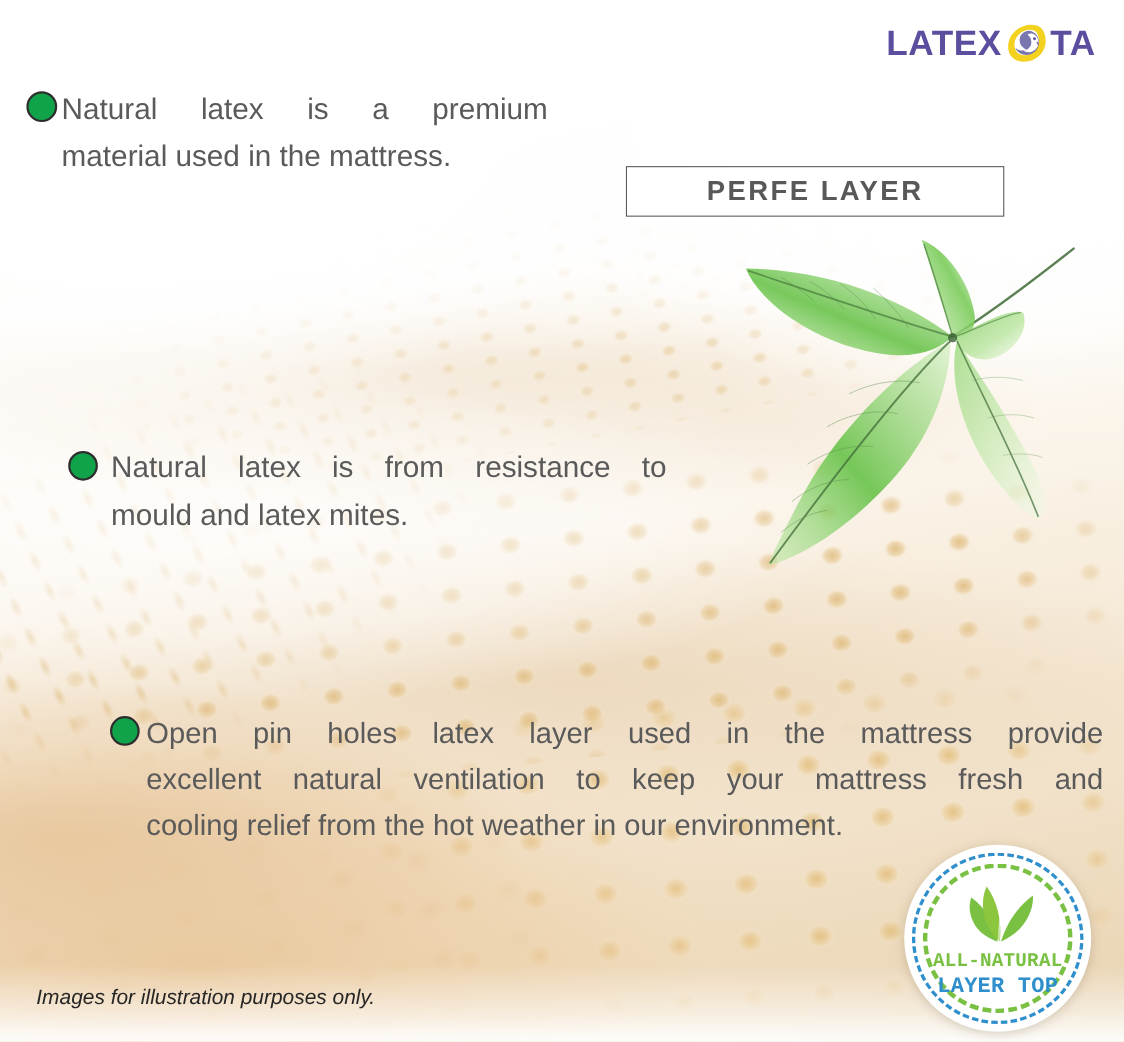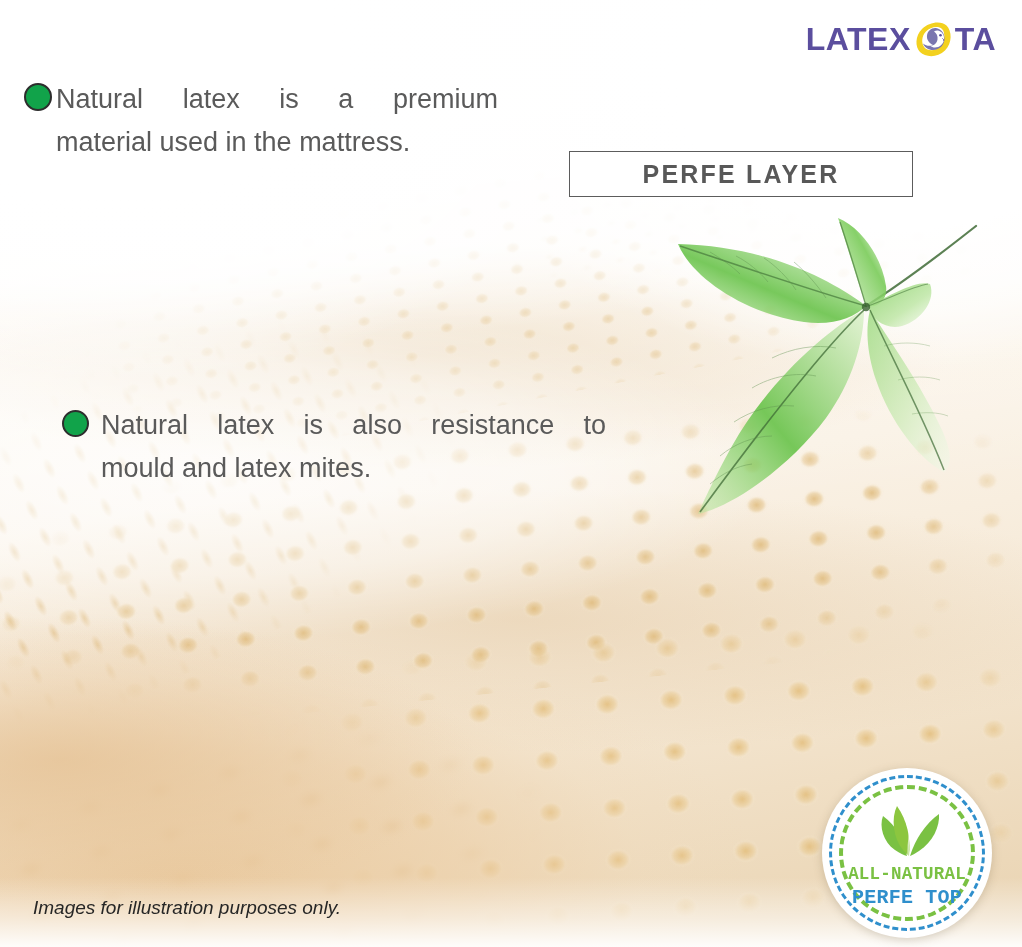--- a/index.html
+++ b/index.html
@@ -339,36 +339,44 @@
     <span class="dot"></span>
     <span class="btext">
       <span class="line just">Natural  latex  is  a  premium</span>
       <span class="line">material used in the mattress.</span>
     </span>
   </div>
 
   <div class="bullet-row" id="b2">
     <span class="dot"></span>
     <span class="btext">
-      <span class="line just">Natural latex is also resistance to</span>
+      <span class="line just">Natural latex is from resistance to</span>
       <span class="line">mould and latex mites.</span>
     </span>
   </div>
 
+  <div class="bullet-row" id="b3">
+    <span class="dot"></span>
+    <span class="btext">
+      <span class="line just">Open pin holes latex layer used in the mattress provide</span>
+      <span class="line just">excellent natural ventilation to keep your mattress fresh and</span>
+      <span class="line">cooling relief from the hot weather in our environment.</span>
+    </span>
+  </div>
 
   <div class="badge">
     <div class="ring-outer"></div>
     <div class="ring-inner"></div>
     <div class="bleaf">
       <svg width="76" height="62" viewBox="0 0 76 62">
         <path d="M38,60 C34,44 28,30 14,20 C10,30 14,46 26,54 C31,57.5 35,59 38,60 Z" fill="#7ac143"></path>
         <path d="M40,60 C42,42 38,24 28,10 C22,22 24,42 34,54 C36.5,57 38.5,59 40,60 Z" fill="#8cc63f"></path>
         <path d="M41,60 C46,44 56,28 70,18 C71,30 64,46 50,55 C46,57.5 43,59.3 41,60 Z" fill="#7ac143"></path>
         <path d="M39,61 C39,48 40,34 44,22" stroke="#ffffff" stroke-width="1.4" fill="none" opacity=".65"></path>
       </svg>
     </div>
     <div class="txt t1">ALL-NATURAL</div>
-    <div class="txt t2">PERFE TOP</div>
+    <div class="txt t2">LAYER TOP</div>
   </div>
 
   <div class="footer-note">Images for illustration purposes only.</div>
 
 </div>
 
 </body></html>

